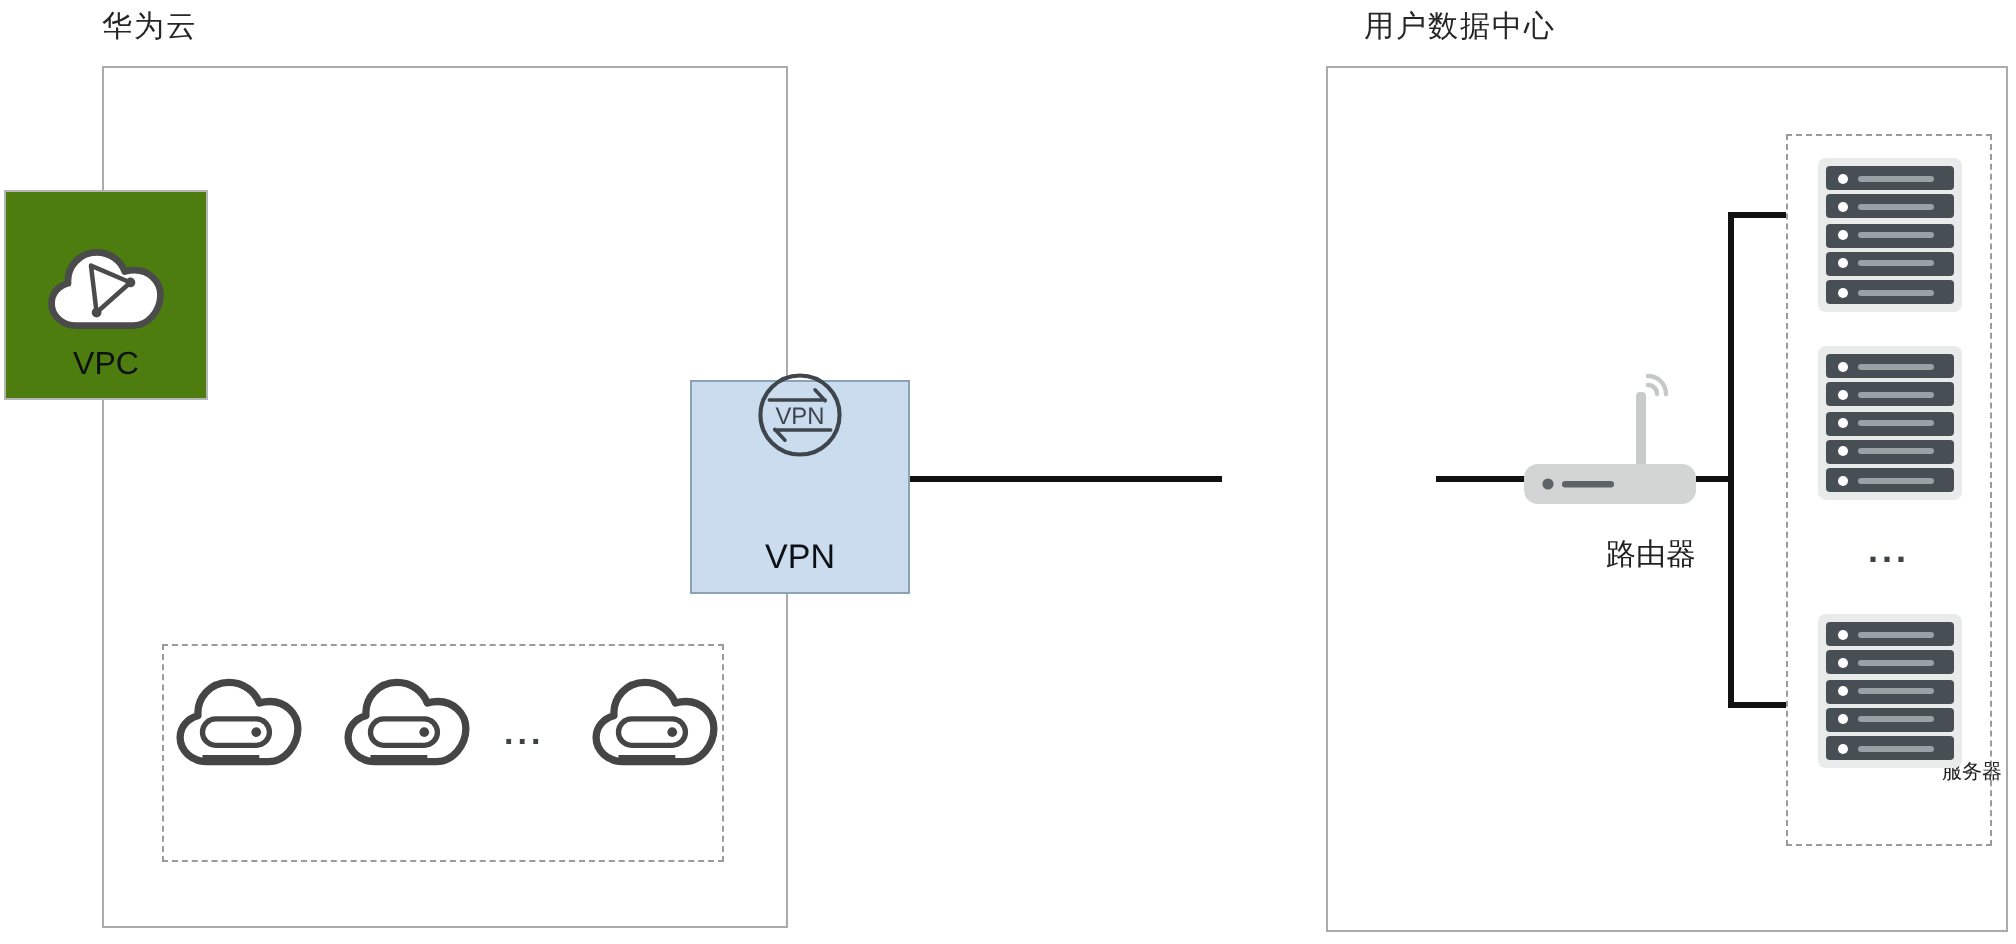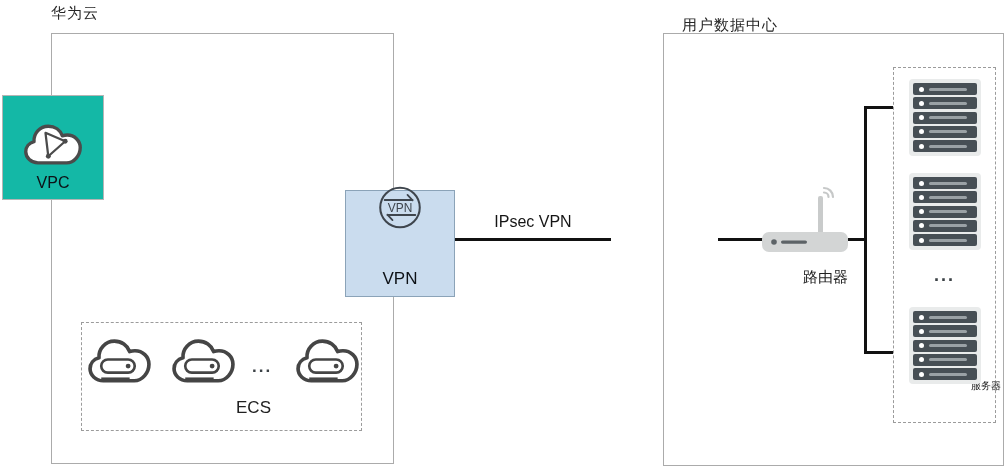--- a/index.html
+++ b/index.html
@@ -19,21 +19,21 @@
   *{margin:0;padding:0;box-sizing:border-box;}
   html,body{background:#ffffff;}
   body{font-family:"Liberation Sans","DejaVu Sans",sans-serif;color:var(--text-dark);}
   .stage{position:relative;width:1008px;height:472px;background:#ffffff;overflow:hidden;}
   .abs{position:absolute;}
   .zone-label{font-size:15px;color:#262626;letter-spacing:1px;}
   .zone-box{border:1px solid var(--zone-border);background:transparent;z-index:0;}
   .dashed-box{border:1px dashed var(--dashed-border);z-index:0;}
   .node{z-index:2;display:flex;flex-direction:column;align-items:center;justify-content:flex-end;}
   .node-blue{background:var(--node-fill-blue);border:1px solid var(--node-border-blue);}
-  .node-white{background:#14b8a6;border:1px solid #b5b5b5;}
+  .node-white{background:#4d7c0f;border:1px solid #b5b5b5;}
   .node-label{font-size:15px;color:#0d1116;line-height:1;padding-bottom:9px;}
   .hline{background:var(--line-black);height:3px;z-index:1;}
   .vline{background:var(--line-black);width:3px;z-index:1;}
   .conn-label{font-size:16px;font-weight:500;color:#151515;text-align:center;z-index:1;}
   .small-label{font-size:15px;color:#202020;text-align:right;}
   .dots{font-weight:bold;color:#3c4246;letter-spacing:2px;line-height:1;}
   
   .server-stack{width:72px;height:77px;background:var(--server-shell);border-radius:4px;
     padding:4px 4px;display:flex;flex-direction:column;justify-content:space-between;}
   .slat{height:12px;background:var(--server-slat);border-radius:2px;display:flex;align-items:center;padding-left:6px;}
@@ -44,21 +44,21 @@
   svg{display:block;}
 </style>
 </head>
 <body>
 
 <div class="stage">
 
   <div class="abs zone-label" style="left:51px;top:4px;">华为云</div>
   <div class="abs zone-box" style="left:51px;top:33px;width:343px;height:431px;"></div>
 
-  <div class="abs zone-label" style="left:682px;top:16px;">用户数据中心</div>
+  <div class="abs zone-label" style="left:682px;top:4px;">用户数据中心</div>
   <div class="abs zone-box" style="left:663px;top:33px;width:341px;height:433px;"></div>
 
   <div class="abs node node-white" style="left:2px;top:95px;width:102px;height:105px;">
     <svg width="62" height="52" viewBox="0 0 66 54">
       <path d="M 17 46 C 9.8 46 4 40.6 4 34.2 C 4 29 7.5 24.8 12.8 23.4 C 12.1 14.6 19 7 28 7 C 35 7 40.8 11.2 43 17.2 C 44.6 16.7 46.4 16.4 48.2 16.4 C 55.8 16.4 62 22.3 62 29.7 C 62 37.9 55.6 46 47.5 46 Z" fill="#ffffff" stroke="#4b4b4b" stroke-width="3.6" stroke-linejoin="round"></path>
       <polygon points="25,14 46,23 28,39" fill="none" stroke="#4b4b4b" stroke-width="2.4" stroke-linejoin="round"></polygon>
       <circle cx="46" cy="23" r="2.6" fill="#4b4b4b"></circle>
       <circle cx="28" cy="39" r="2.6" fill="#4b4b4b"></circle>
     </svg>
     <div class="node-label" style="font-size:16px;padding-bottom:8px;padding-top:4px;">VPC</div>
@@ -77,34 +77,32 @@
     <circle cx="41.5" cy="31.5" r="2.4" fill="#454545"></circle>
     <line x1="15" y1="44" x2="43" y2="44" stroke="#454545" stroke-width="2.6"></line>
   </svg>
   <div class="abs dots" style="left:252px;top:358px;font-size:17px;z-index:1;">...</div>
   <svg class="abs" style="left:294px;top:334px;z-index:1;" width="67" height="55" viewBox="0 0 66 54">
     <path d="M 17 46 C 9.8 46 4 40.6 4 34.2 C 4 29 7.5 24.8 12.8 23.4 C 12.1 14.6 19 7 28 7 C 35 7 40.8 11.2 43 17.2 C 44.6 16.7 46.4 16.4 48.2 16.4 C 55.8 16.4 62 22.3 62 29.7 C 62 37.9 55.6 46 47.5 46 Z" fill="#ffffff" stroke="#454545" stroke-width="3.6" stroke-linejoin="round"></path>
     <rect x="15" y="25" width="33" height="13" rx="6.5" fill="none" stroke="#454545" stroke-width="2.6"></rect>
     <circle cx="41.5" cy="31.5" r="2.4" fill="#454545"></circle>
     <line x1="15" y1="44" x2="43" y2="44" stroke="#454545" stroke-width="2.6"></line>
   </svg>
-  <div class="abs small-label" style="left:137px;top:398px;width:134px;font-size:17px;">ECS</div>
 
   <div class="abs node node-blue" style="left:345px;top:190px;width:110px;height:107px;gap:40px;">
     <svg width="66" height="66" viewBox="0 0 66 66" style="margin-top:-6px;">
       <circle cx="33" cy="33" r="29" fill="none" stroke="#3e454d" stroke-width="3"></circle>
       <path d="M 10.5 22 H 51.5 M 51.5 22.5 L 44 14.5" fill="none" stroke="#3e454d" stroke-width="2.6" stroke-linecap="round"></path>
       <path d="M 55.5 44 H 14.5 M 14.5 43.5 L 22 51.5" fill="none" stroke="#3e454d" stroke-width="2.6" stroke-linecap="round"></path>
       <text x="33" y="39.5" text-anchor="middle" font-size="17.5" fill="#3e454d" font-family="Liberation Sans, sans-serif">VPN</text>
     </svg>
     <div class="node-label" style="font-size:17px;">VPN</div>
   </div>
 
   <div class="abs hline" style="left:455px;top:238px;width:156px;"></div>
-  <div class="abs conn-label" style="left:455px;top:213px;width:156px;">IPsec VPN</div>
 
 
   <div class="abs hline" style="left:718px;top:238px;width:46px;"></div>
 
   <svg class="abs" style="left:758px;top:184px;z-index:2;" width="94" height="70" viewBox="0 0 94 70">
     <path d="M 66 4 A 9 9 0 0 1 75 13" fill="none" stroke="#c6c8c8" stroke-width="2.2" stroke-linecap="round"></path>
     <path d="M 66 8.5 A 4.5 4.5 0 0 1 70.5 13" fill="none" stroke="#c6c8c8" stroke-width="2.2" stroke-linecap="round"></path>
     <rect x="60" y="12" width="5" height="38" rx="2" fill="#c9cbcb"></rect>
     <rect x="4" y="48" width="86" height="20" rx="7" fill="#d3d5d5"></rect>
     <circle cx="16" cy="58" r="2.8" fill="#5d6367"></circle>

